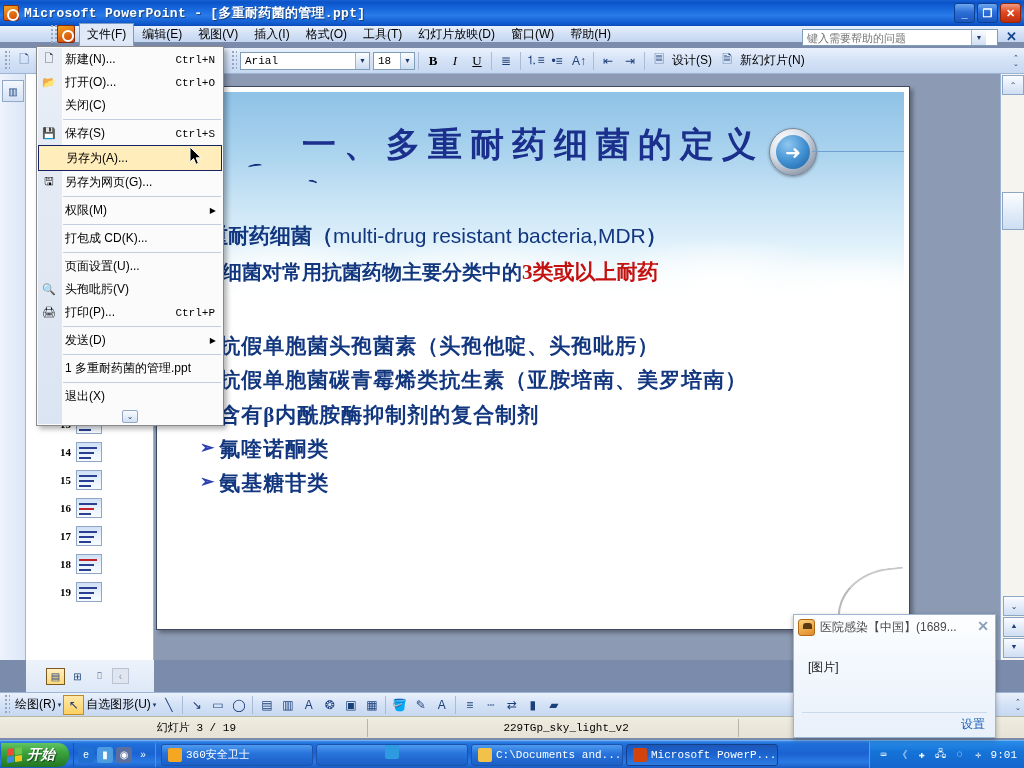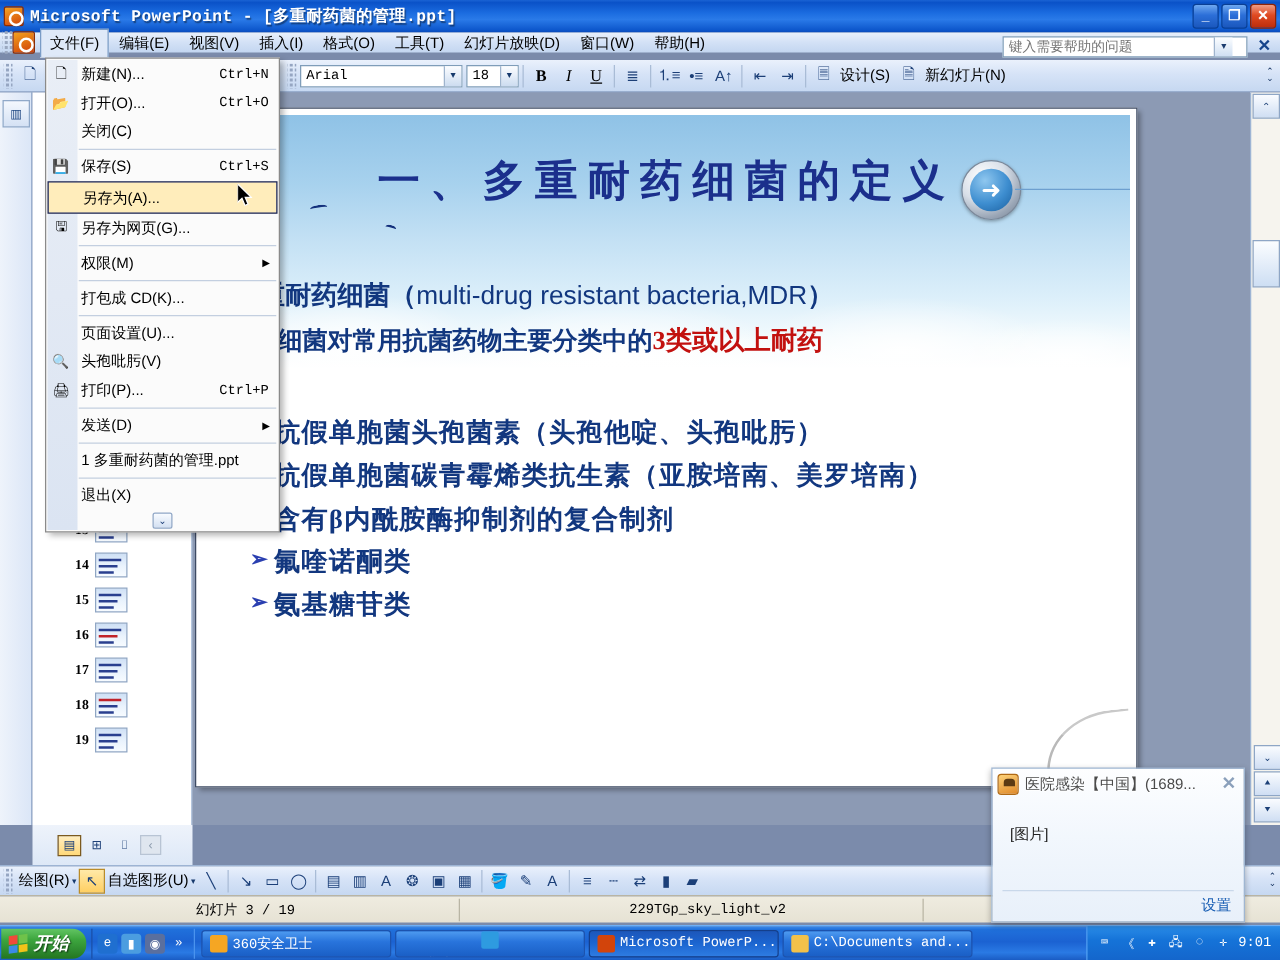--- a/index.html
+++ b/index.html
@@ -36,21 +36,21 @@
     color:#fff;font-size:11px;font-weight:bold;
     background:linear-gradient(180deg,#6ea8f0,#2c6fd8 45%,#1a57bd);
   }
   .tb-btn.close{ background:linear-gradient(180deg,#f09c84,#e04a22 45%,#bc2d0c); border-color:#8e2408;}
   .tb-btn .glyph{ display:block; line-height:1; }
 
   
   .menubar{
     position:absolute; left:0; top:26px; width:1024px; height:16px;
     background:linear-gradient(180deg,#e8f0fb 0%,#d3e1f6 50%,#c3d6f0 100%);
-    display:flex; align-items:center;
+    display:flex; align-items:center;padding-left:47px;
   }
   .mb-grip{ width:8px;height:18px; margin-left:2px;
      background-image:radial-gradient(#9aa8c0 40%, transparent 41%);
      background-size:4px 4px; background-position:1px 3px;}
   .mb-appicon{width:18px;height:18px;margin:0 4px 0 0;border-radius:2px;
     background:linear-gradient(160deg,#f3a11d,#cf400a); border:1px solid #8a2c06;position:relative;}
   .mb-appicon:after{content:"";position:absolute;left:4px;top:4px;width:8px;height:8px;border:2px solid #fff;border-radius:50%;}
   .menu-item{
     padding:3px 8px; font-size:12px; color:#000; white-space:nowrap; cursor:default;
   }
@@ -774,27 +774,27 @@
       </div>
       <div class="tasks">
         <div class="task" style="width: 152px;">
           <div class="ti" style="background: rgb(245, 166, 35);"></div>
           <span>360安全卫士</span>
         </div>
         <div class="task" style="width: 152px; flex-direction: column;">
           <div class="ti" style="background: rgb(46, 155, 224);"></div>
           <span>求助：如何将PPT...</span>
         </div>
+        <div class="task" style="width: 152px;">
+          <div class="ti" style="background: rgb(242, 193, 74);"></div>
+          <span>C:\Documents and...</span>
+        </div>
         <div class="task active" style="width: 152px;">
           <div class="ti" style="background: rgb(210, 68, 11);"></div>
           <span>Microsoft PowerP...</span>
-        </div>
-        <div class="task" style="width: 152px;">
-          <div class="ti" style="background: rgb(242, 193, 74);"></div>
-          <span>C:\Documents and...</span>
         </div>
       </div>
       <div class="tray">
         <div class="trayi">⌨</div>
         <div class="trayi">《</div>
         <div class="trayi">✚</div>
         <div class="trayi">🖧</div>
         <div class="trayi">◌</div>
         <div class="trayi">✛</div>
         <div>9:01</div>

